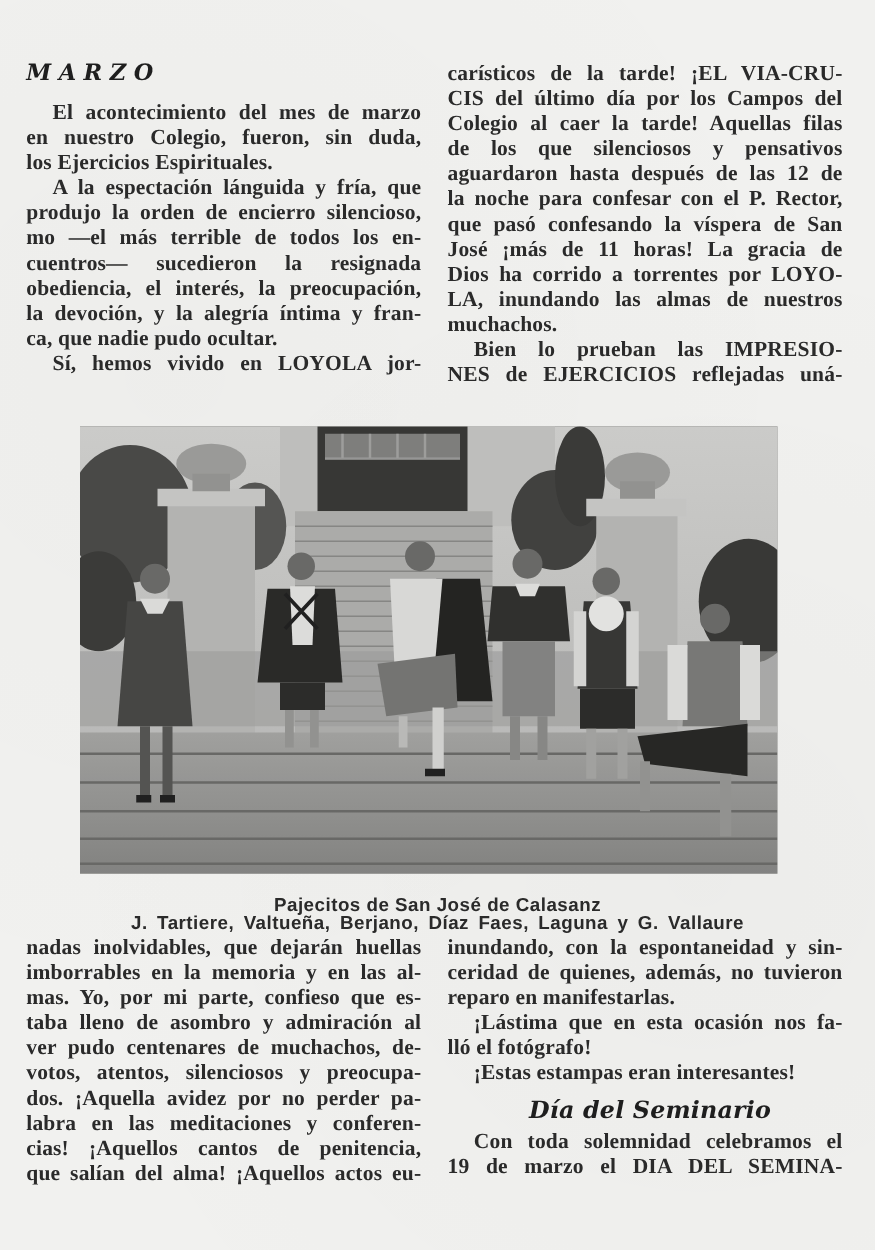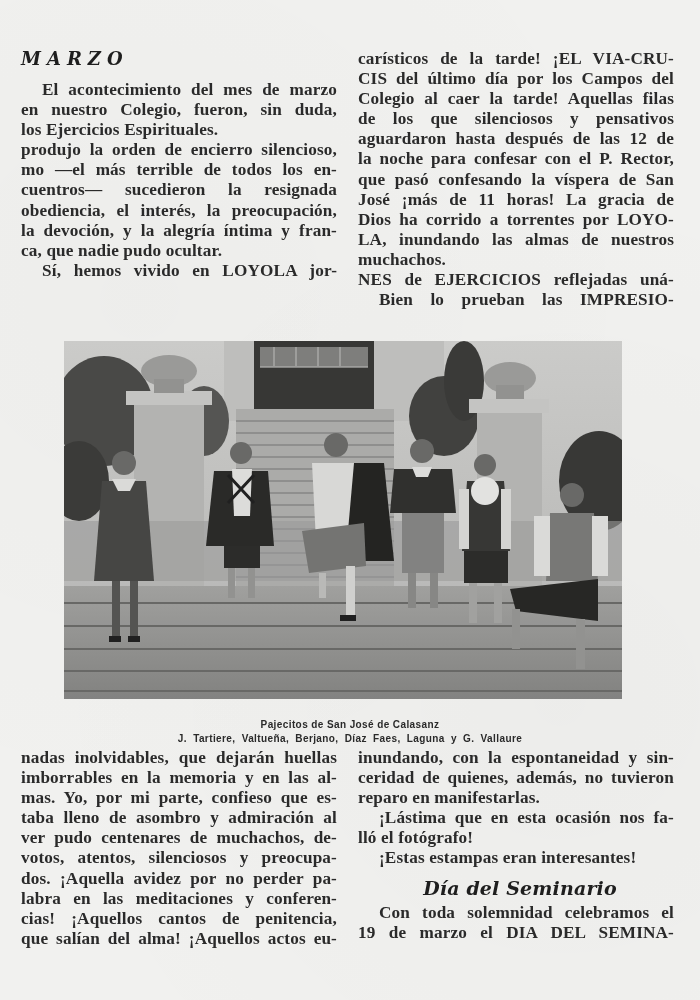--- a/index.html
+++ b/index.html
@@ -103,40 +103,41 @@
   }
 
   .caption {
     position: absolute;
     left: 64px;
     width: 572px;
     top: 718px;
     text-align: center;
     font-family: "Liberation Sans", "DejaVu Sans", sans-serif;
     font-weight: bold;
-    font-size: 10px;
+    font-size: 15px;
     line-height: 14px;
     color: #2a2a2a;
     letter-spacing: 0.4px;
   }
   .caption .names {
     word-spacing: 3px;
   }
 </style>
 </head>
 <body>
 
 <div class="page">
 
   <div class="section-title">MARZO</div>
 
   <div class="col col-left-top">
       <span class="line indent"><span class="j">El acontecimiento del mes de marzo</span></span>
       <span class="line"><span class="j">en nuestro Colegio, fueron, sin duda,</span></span>
       <span class="line last"><span class="j">los Ejercicios Espirituales.</span></span>
+      <span class="line indent"><span class="j">A la espectación lánguida y fría, que</span></span>
       <span class="line"><span class="j">produjo la orden de encierro silencioso,</span></span>
       <span class="line"><span class="j">mo —el más terrible de todos los en-</span></span>
       <span class="line"><span class="j">cuentros— sucedieron la resignada</span></span>
       <span class="line"><span class="j">obediencia, el interés, la preocupación,</span></span>
       <span class="line"><span class="j">la devoción, y la alegría íntima y fran-</span></span>
       <span class="line last"><span class="j">ca, que nadie pudo ocultar.</span></span>
       <span class="line indent"><span class="j">Sí, hemos vivido en LOYOLA jor-</span></span>
     </div>
 
   <div class="col col-right-top">
@@ -144,22 +145,22 @@
       <span class="line"><span class="j">CIS del último día por los Campos del</span></span>
       <span class="line"><span class="j">Colegio al caer la tarde! Aquellas filas</span></span>
       <span class="line"><span class="j">de los que silenciosos y pensativos</span></span>
       <span class="line"><span class="j">aguardaron hasta después de las 12 de</span></span>
       <span class="line"><span class="j">la noche para confesar con el P. Rector,</span></span>
       <span class="line"><span class="j">que pasó confesando la víspera de San</span></span>
       <span class="line"><span class="j">José ¡más de 11 horas! La gracia de</span></span>
       <span class="line"><span class="j">Dios ha corrido a torrentes por LOYO-</span></span>
       <span class="line"><span class="j">LA, inundando las almas de nuestros</span></span>
       <span class="line last"><span class="j">muchachos.</span></span>
+      <span class="line indent"><span class="j">Bien lo prueban las IMPRESIO-</span></span>
       <span class="line"><span class="j">NES de EJERCICIOS reflejadas uná-</span></span>
-      <span class="line indent"><span class="j">Bien lo prueban las IMPRESIO-</span></span>
     </div>
 
   <div class="photo" title="Six boys in page costumes with capes standing on the stone steps of a college entrance">
     <svg width="558" height="358" viewBox="0 0 558 358">
       <defs>
         <linearGradient id="sky" x1="0" y1="0" x2="0" y2="1">
           <stop offset="0" stop-color="#d6d6d4"></stop>
           <stop offset="1" stop-color="#bdbdbb"></stop>
         </linearGradient>
         <linearGradient id="steps" x1="0" y1="0" x2="0" y2="1">

